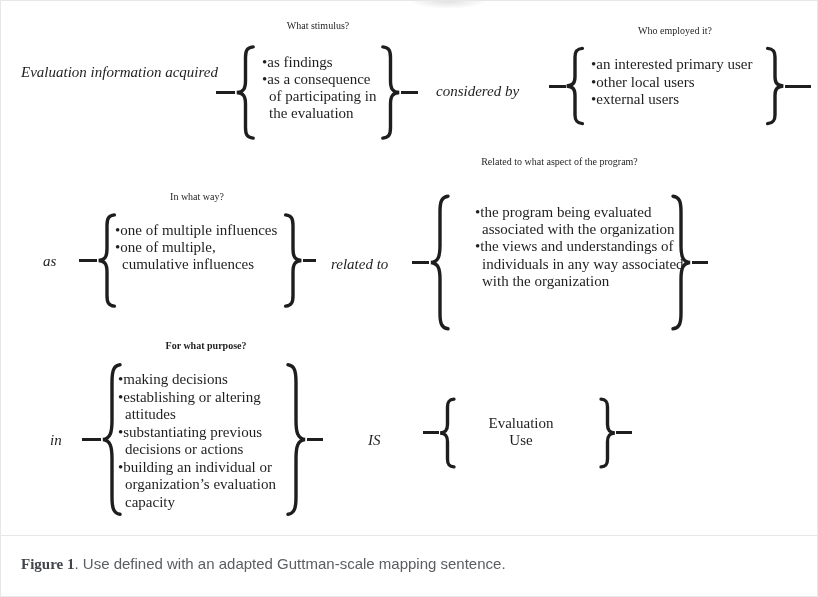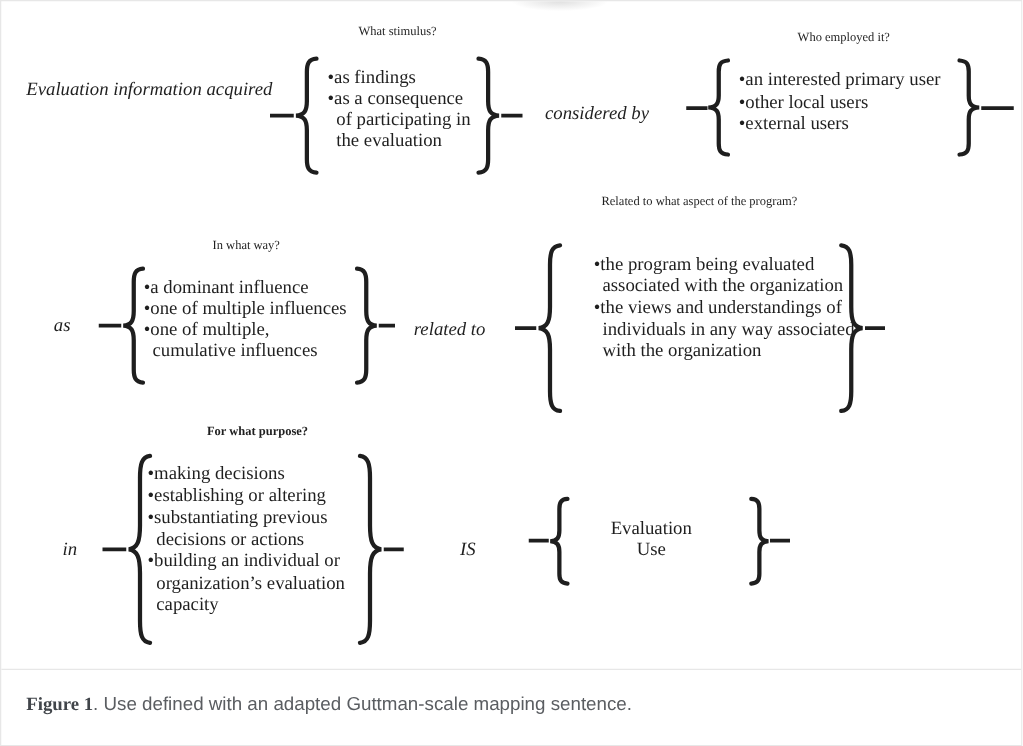--- a/index.html
+++ b/index.html
@@ -130,21 +130,20 @@
     </svg>
   <div class="tick" id="t2r"></div>
 
   <div class="q" id="g3-q">In what way?</div>
   <div class="lbl" id="g3-lbl">as</div>
   <svg class="brace" id="b3l" viewBox="0 0 26 100" preserveAspectRatio="none">
       <path d="M21 3 C14.5 3.5 13 7 13 14 L13 38 C13 46 11 49.4 4 50 C11 50.6 13 54 13 62 L13 86 C13 93 14.5 96.5 21 97" fill="none" stroke="#1e1e1e" stroke-width="3.4" stroke-linecap="round" vector-effect="non-scaling-stroke"></path>
     </svg>
   <div class="tick" id="t3l"></div>
   <div class="list" id="g3-list">
-      <div class="line">•a dominant influence</div>
       <div class="line">•one of multiple influences</div>
       <div class="line">•one of multiple,</div>
       <div class="line cont">cumulative influences</div>
     </div>
   <svg class="brace" id="b3r" viewBox="0 0 26 100" preserveAspectRatio="none">
       <path d="M5 3 C11.5 3.5 13 7 13 14 L13 38 C13 46 15 49.4 22 50 C15 50.6 13 54 13 62 L13 86 C13 93 11.5 96.5 5 97" fill="none" stroke="#1e1e1e" stroke-width="3.4" stroke-linecap="round" vector-effect="non-scaling-stroke"></path>
     </svg>
   <div class="tick" id="t3r"></div>
   <div class="lbl" id="g3b-lbl">related to</div>
 
@@ -167,20 +166,21 @@
 
   <div class="q" id="g5-q">For what purpose?</div>
   <div class="lbl" id="g5-lbl">in</div>
   <svg class="brace" id="b5l" viewBox="0 0 26 100" preserveAspectRatio="none">
       <path d="M21 3 C14.5 3.5 13 7 13 14 L13 38 C13 46 11 49.4 4 50 C11 50.6 13 54 13 62 L13 86 C13 93 14.5 96.5 21 97" fill="none" stroke="#1e1e1e" stroke-width="3.4" stroke-linecap="round" vector-effect="non-scaling-stroke"></path>
     </svg>
   <div class="tick" id="t5l"></div>
   <div class="list" id="g5-list">
       <div class="line">•making decisions</div>
       <div class="line">•establishing or altering</div>
+      <div class="line cont">attitudes</div>
       <div class="line">•substantiating previous</div>
       <div class="line cont">decisions or actions</div>
       <div class="line">•building an individual or</div>
       <div class="line cont">organization’s evaluation</div>
       <div class="line cont">capacity</div>
     </div>
   <svg class="brace" id="b5r" viewBox="0 0 26 100" preserveAspectRatio="none">
       <path d="M5 3 C11.5 3.5 13 7 13 14 L13 38 C13 46 15 49.4 22 50 C15 50.6 13 54 13 62 L13 86 C13 93 11.5 96.5 5 97" fill="none" stroke="#1e1e1e" stroke-width="3.4" stroke-linecap="round" vector-effect="non-scaling-stroke"></path>
     </svg>
   <div class="tick" id="t5r"></div>

